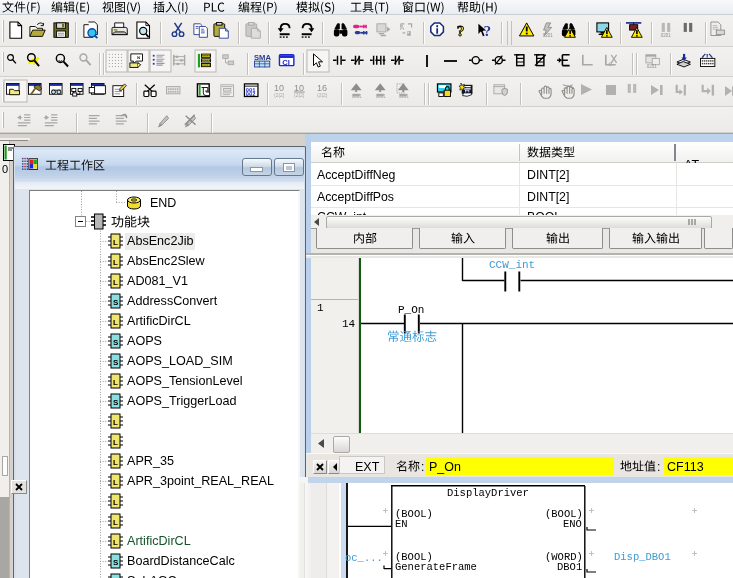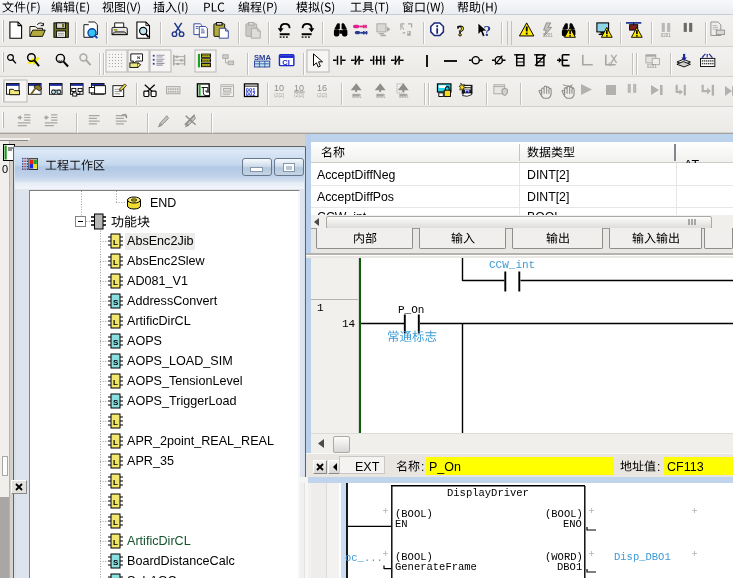--- a/index.html
+++ b/index.html
@@ -996,32 +996,32 @@
     <svg style="position:absolute;left:78px;top:222px" width="16" height="16">
       <rect x="3" y="1" width="9" height="14" fill="#f0e66e" stroke="#000"></rect>
       <path d="M0 4h3M0 8h3M0 12h3M12 4h3M12 8h3M12 12h3" stroke="#000" stroke-width="1.2"></path>
       <text x="5" y="11.5" font-family="Liberation Sans" font-size="8" font-weight="bold" fill="#000">L</text>
     </svg>
     <svg style="position:absolute;left:78px;top:242px" width="16" height="16">
       <rect x="3" y="1" width="9" height="14" fill="#f0e66e" stroke="#000"></rect>
       <path d="M0 4h3M0 8h3M0 12h3M12 4h3M12 8h3M12 12h3" stroke="#000" stroke-width="1.2"></path>
       <text x="5" y="11.5" font-family="Liberation Sans" font-size="8" font-weight="bold" fill="#000">L</text>
     </svg>
-    <div style="position:absolute;left:97px;top:243px;font:12.6px 'Liberation Sans';color:#000">APR_2point_REAL_REAL</div>
     <svg style="position:absolute;left:78px;top:262px" width="16" height="16">
       <rect x="3" y="1" width="9" height="14" fill="#f0e66e" stroke="#000"></rect>
       <path d="M0 4h3M0 8h3M0 12h3M12 4h3M12 8h3M12 12h3" stroke="#000" stroke-width="1.2"></path>
       <text x="5" y="11.5" font-family="Liberation Sans" font-size="8" font-weight="bold" fill="#000">L</text>
     </svg>
     <div style="position:absolute;left:97px;top:263px;font:12.6px 'Liberation Sans';color:#000">APR_35</div>
     <svg style="position:absolute;left:78px;top:282px" width="16" height="16">
       <rect x="3" y="1" width="9" height="14" fill="#f0e66e" stroke="#000"></rect>
       <path d="M0 4h3M0 8h3M0 12h3M12 4h3M12 8h3M12 12h3" stroke="#000" stroke-width="1.2"></path>
       <text x="5" y="11.5" font-family="Liberation Sans" font-size="8" font-weight="bold" fill="#000">L</text>
     </svg>
+    <div style="position:absolute;left:97px;top:283px;font:12.6px 'Liberation Sans';color:#000">APR_3point_REAL_REAL</div>
     <svg style="position:absolute;left:78px;top:302px" width="16" height="16">
       <rect x="3" y="1" width="9" height="14" fill="#f0e66e" stroke="#000"></rect>
       <path d="M0 4h3M0 8h3M0 12h3M12 4h3M12 8h3M12 12h3" stroke="#000" stroke-width="1.2"></path>
       <text x="5" y="11.5" font-family="Liberation Sans" font-size="8" font-weight="bold" fill="#000">L</text>
     </svg>
     <svg style="position:absolute;left:78px;top:322px" width="16" height="16">
       <rect x="3" y="1" width="9" height="14" fill="#f0e66e" stroke="#000"></rect>
       <path d="M0 4h3M0 8h3M0 12h3M12 4h3M12 8h3M12 12h3" stroke="#000" stroke-width="1.2"></path>
       <text x="5" y="11.5" font-family="Liberation Sans" font-size="8" font-weight="bold" fill="#000">L</text>
     </svg>

